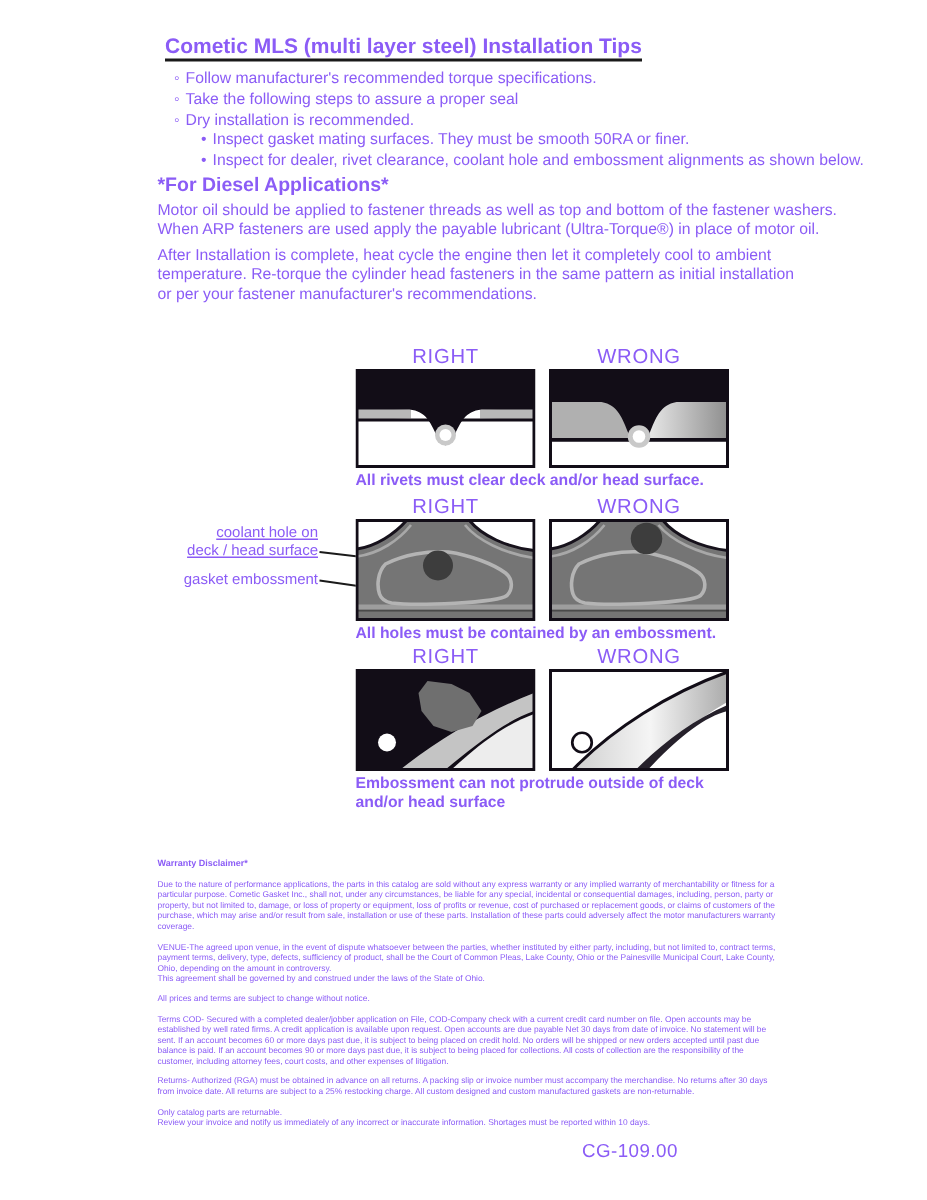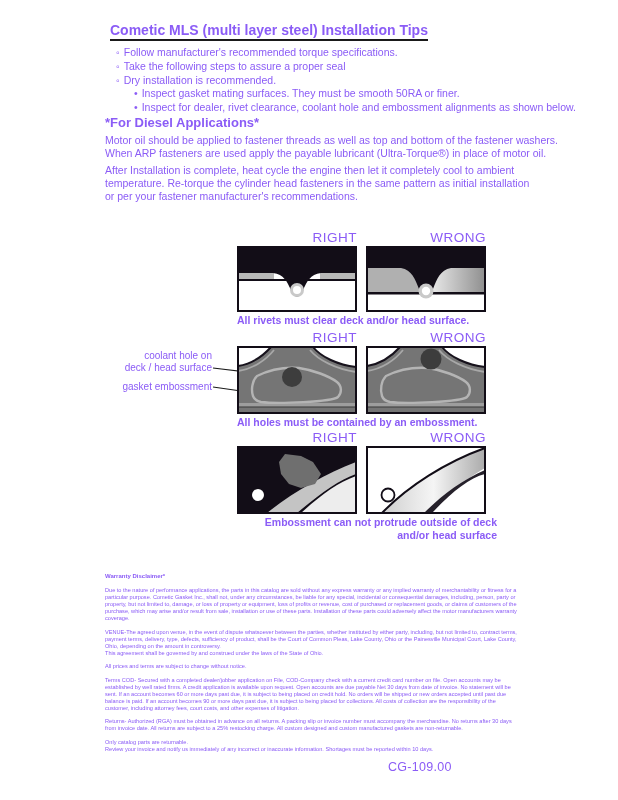--- a/index.html
+++ b/index.html
@@ -21,29 +21,29 @@
   .diesel-heading { position: absolute; left: 105px; top: 115px; font-size: 13px; font-weight: bold; }
   .para { position: absolute; left: 105px; width: 462px; font-size: 10.5px; line-height: 12.8px; white-space: pre-line; }
   .para.p1 { top: 134px; }
   .para.p2 { top: 164px; }
   .para.p3 { top: 204px; }
 
   .dgroup { position: absolute; left: 237px; width: 249px; }
   .dgroup.g1 { top: 230px; }
   .dgroup.g3 { top: 430px; }
   .dheaders, .dpanels { display: flex; gap: 9px; }
-  .dheader { width: 120px; text-align: right; font-size: 13.5px; line-height: 16px; height: 16px; letter-spacing: .5px; }
+  .dheader { width: 120px; text-align: center; font-size: 13.5px; line-height: 16px; height: 16px; letter-spacing: .5px; }
   svg.panel { display: block; }
   .dcaption { margin-top: 2px; font-size: 10.5px; font-weight: bold; line-height: 12.5px; white-space: nowrap; }
-  .dcaption.wrap { white-space: pre-line; width: 260px; text-align: right; }
+  .dcaption.wrap { white-space: pre-line; width: 260px; }
 
   .dgroup2 { position: absolute; left: 100px; top: 330px; width: 386px; height: 106px; }
   .g2panels { position: absolute; left: 137px; top: 0; width: 249px; }
   .g2label { position: absolute; right: 274px; text-align: right; font-size: 10px; line-height: 11.5px; white-space: pre-line; width: 110px; }
-  .g2label.l1 { top: 20px; }
+  .g2label.l1 { top: 20px; text-decoration: underline; }
   .g2label.l2 { top: 51px; }
   .pointer-overlay { position: absolute; left: 0; top: 0; }
 
   .disclaimer { position: absolute; left: 105px; top: 573px; width: 412px; font-size: 5.6px; line-height: 7px; }
   .disc-heading { font-size: 6px; font-weight: bold; margin-bottom: 7px; }
   .disc-para { white-space: pre-line; margin-bottom: 6.5px; }
   .page-code { position: absolute; left: 388px; top: 760px; font-size: 12.5px; letter-spacing: .3px; }
 </style>
 </head>
 <body>

